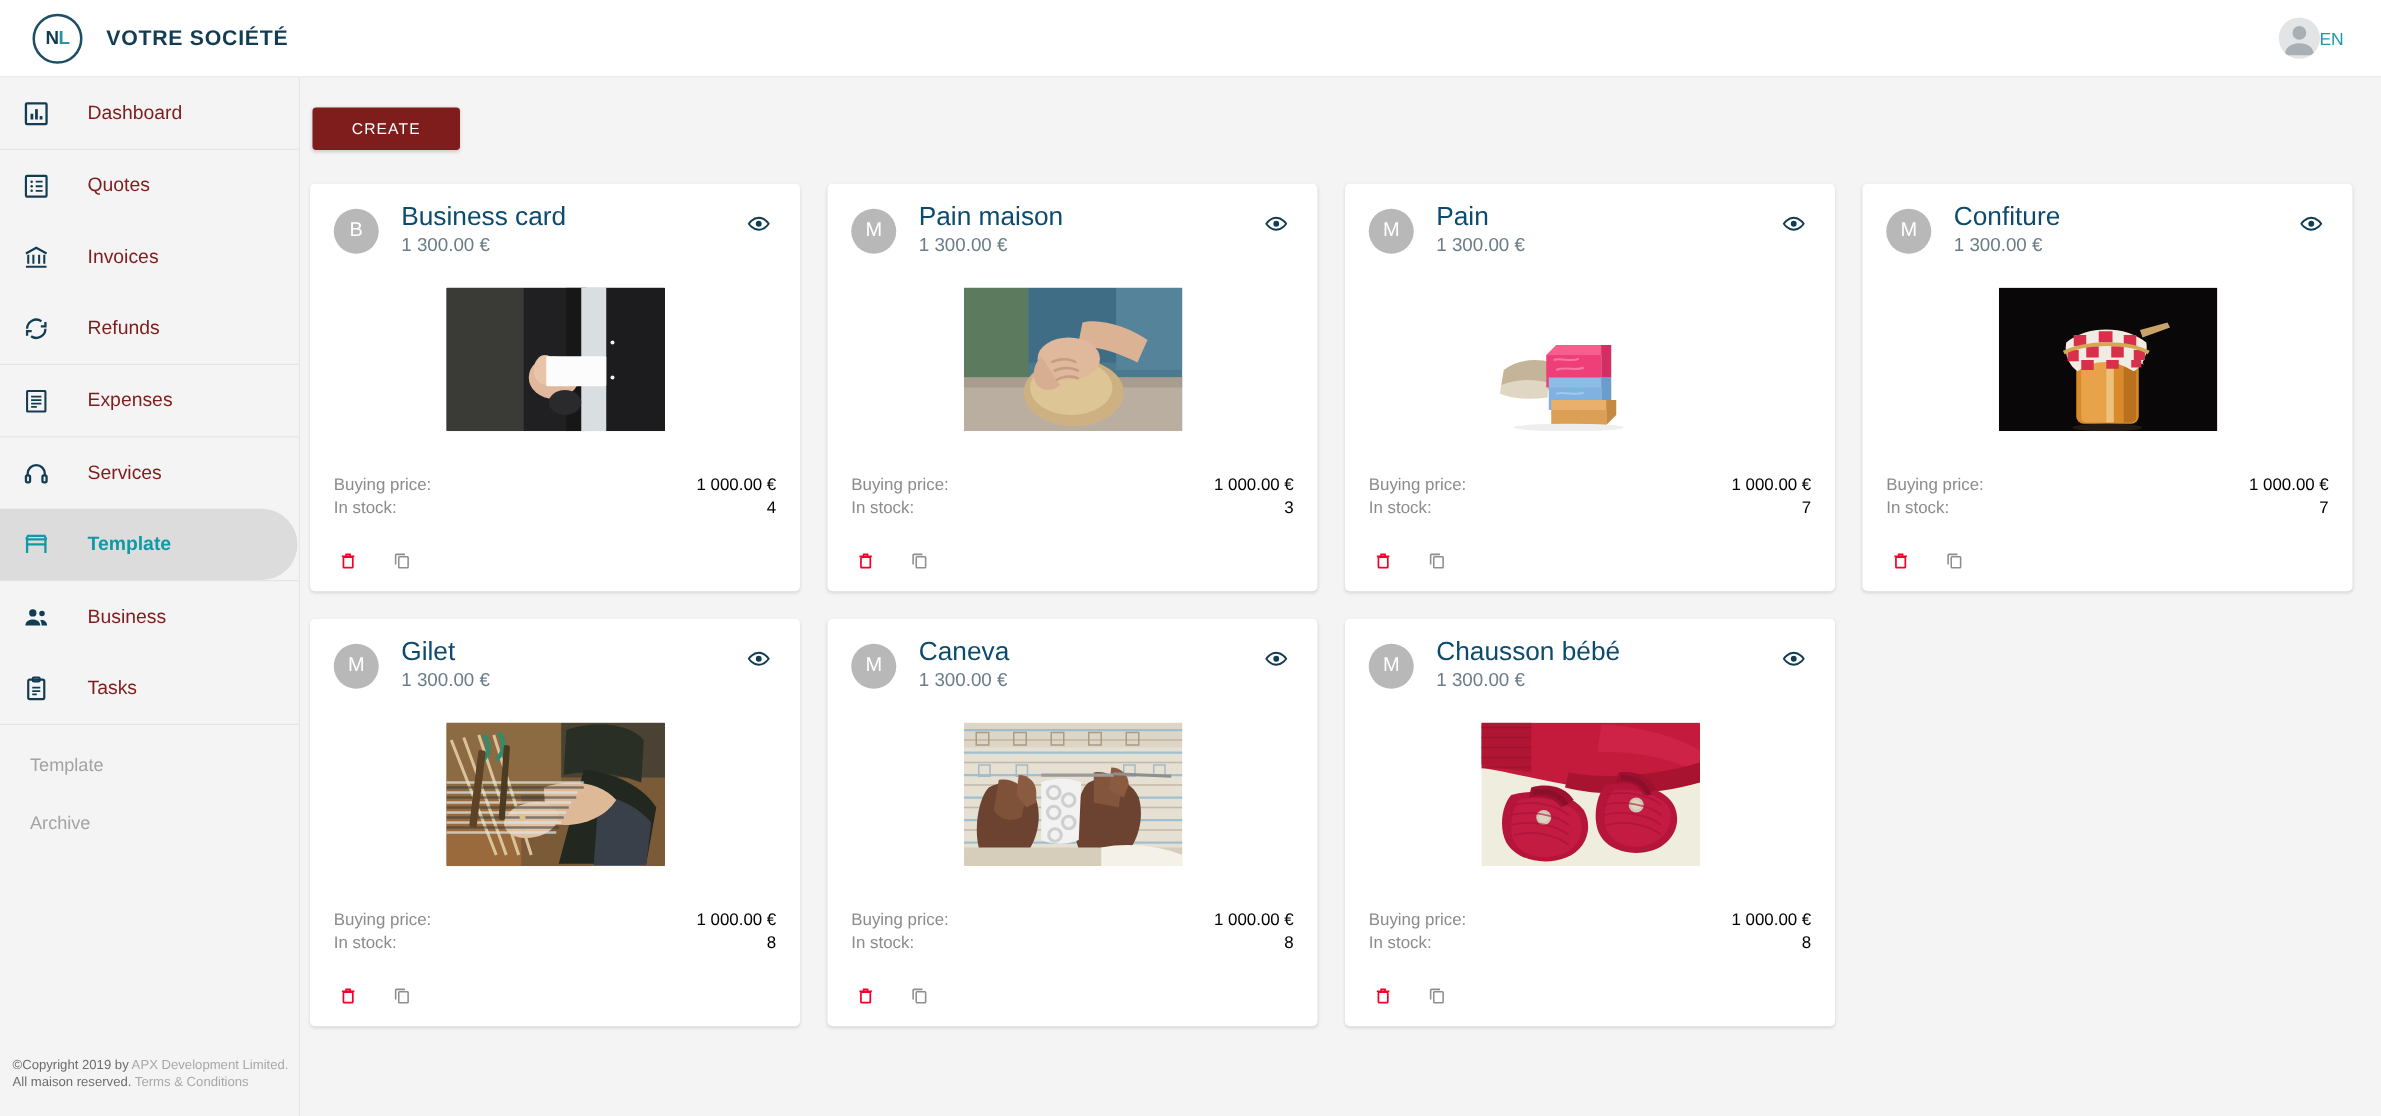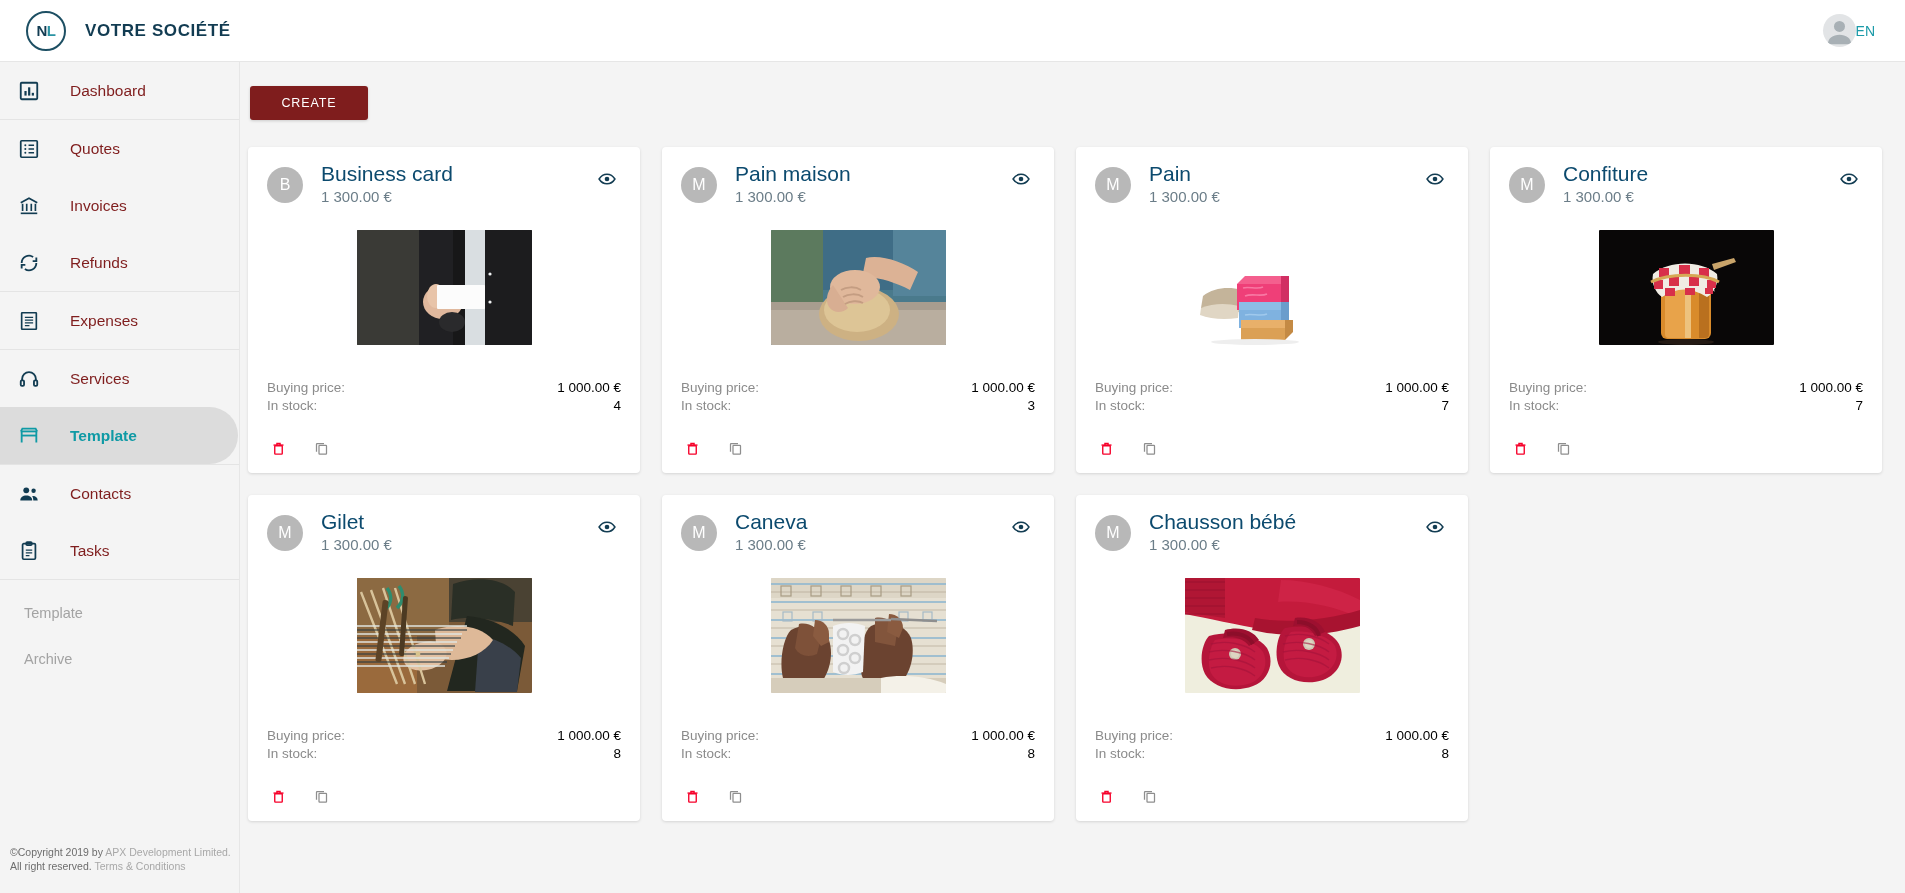--- a/index.html
+++ b/index.html
@@ -231,42 +231,42 @@
     <div class="nav-group">
       <div class="nav-item">
         <span class="ico">
           <svg width="22" height="22" viewBox="0 0 24 24" fill="currentColor">
               <circle cx="9" cy="8" r="3.2"></circle>
               <path d="M2.5 19c0-3.4 2.9-5.3 6.5-5.3s6.5 1.9 6.5 5.3z"></path>
               <circle cx="17" cy="8.5" r="2.4"></circle>
               <path d="M15.5 14.2c3.2-.4 6 1.3 6 4.8h-4.8c0-1.9-.5-3.5-1.2-4.8z"></path>
             </svg>
         </span>
-        <span class="lbl">Contacts</span>
+        <span class="lbl">Business</span>
       </div>
       <div class="nav-item">
         <span class="ico">
           <svg width="22" height="22" viewBox="0 0 24 24" fill="none" stroke="currentColor" stroke-width="1.9">
               <rect x="5" y="4" width="14" height="17" rx="1.3"></rect>
               <rect x="9" y="2.2" width="6" height="3.4" rx="1"></rect>
               <path d="M8.5 11h7M8.5 14h7M8.5 17h4" stroke-width="1.5"></path>
             </svg>
         </span>
         <span class="lbl">Tasks</span>
       </div>
     </div>
 
     <div class="nav-sub">
       <div class="nav-sub-item">Template</div>
       <div class="nav-sub-item">Archive</div>
     </div>
 
     <div class="footer">
       <div><span>©Copyright 2019 by </span><span class="muted">APX Development Limited.</span></div>
-      <div><span>All right reserved.</span> <span class="muted">Terms &amp; Conditions</span></div>
+      <div><span>All maison reserved.</span> <span class="muted">Terms &amp; Conditions</span></div>
     </div>
   </div>
 
   <div class="main">
     <button class="create-btn">CREATE</button>
 
     <div class="grid">
 
       <div class="card">
         <div class="card-head">

